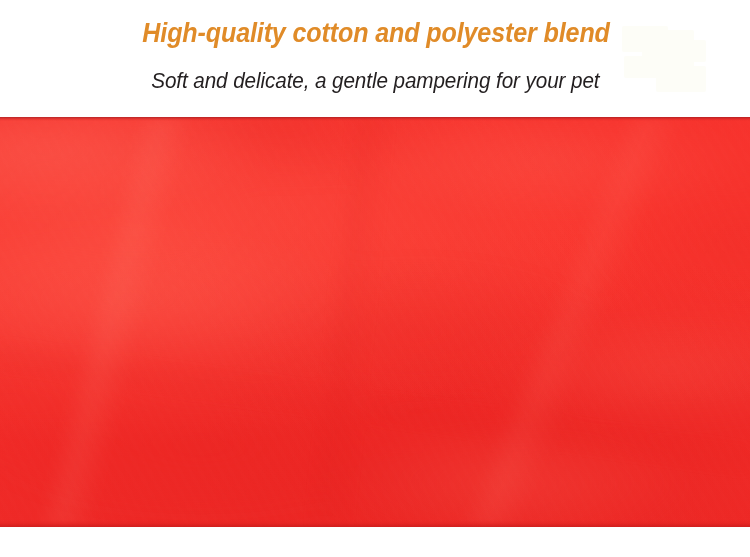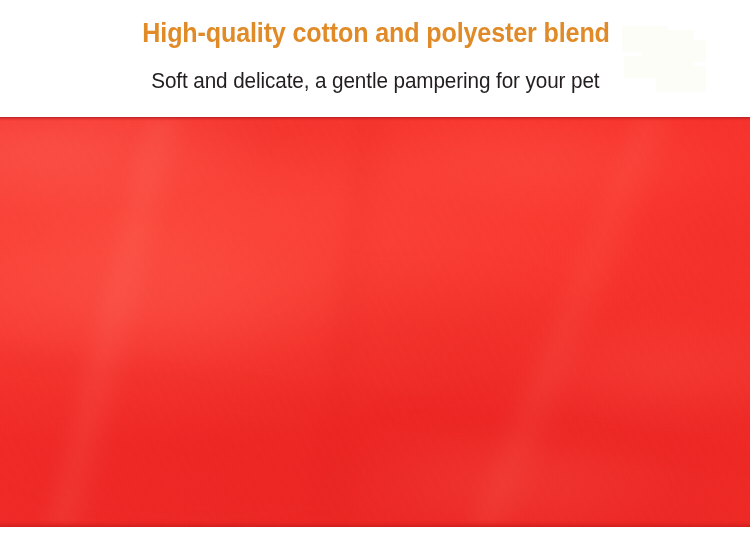--- a/index.html
+++ b/index.html
@@ -10,20 +10,21 @@
   body {
     font-family: "Liberation Sans", "DejaVu Sans", sans-serif;
   }
 
   .page {
     position: relative;
     width: 750px;
     height: 557px;
     overflow: hidden;
     background: #ffffff;
+    font-style: italic;
   }
 
   
   .text-band {
     position: absolute;
     left: 0;
     top: 0;
     width: 750px;
     height: 117px;
     background: #ffffff;

